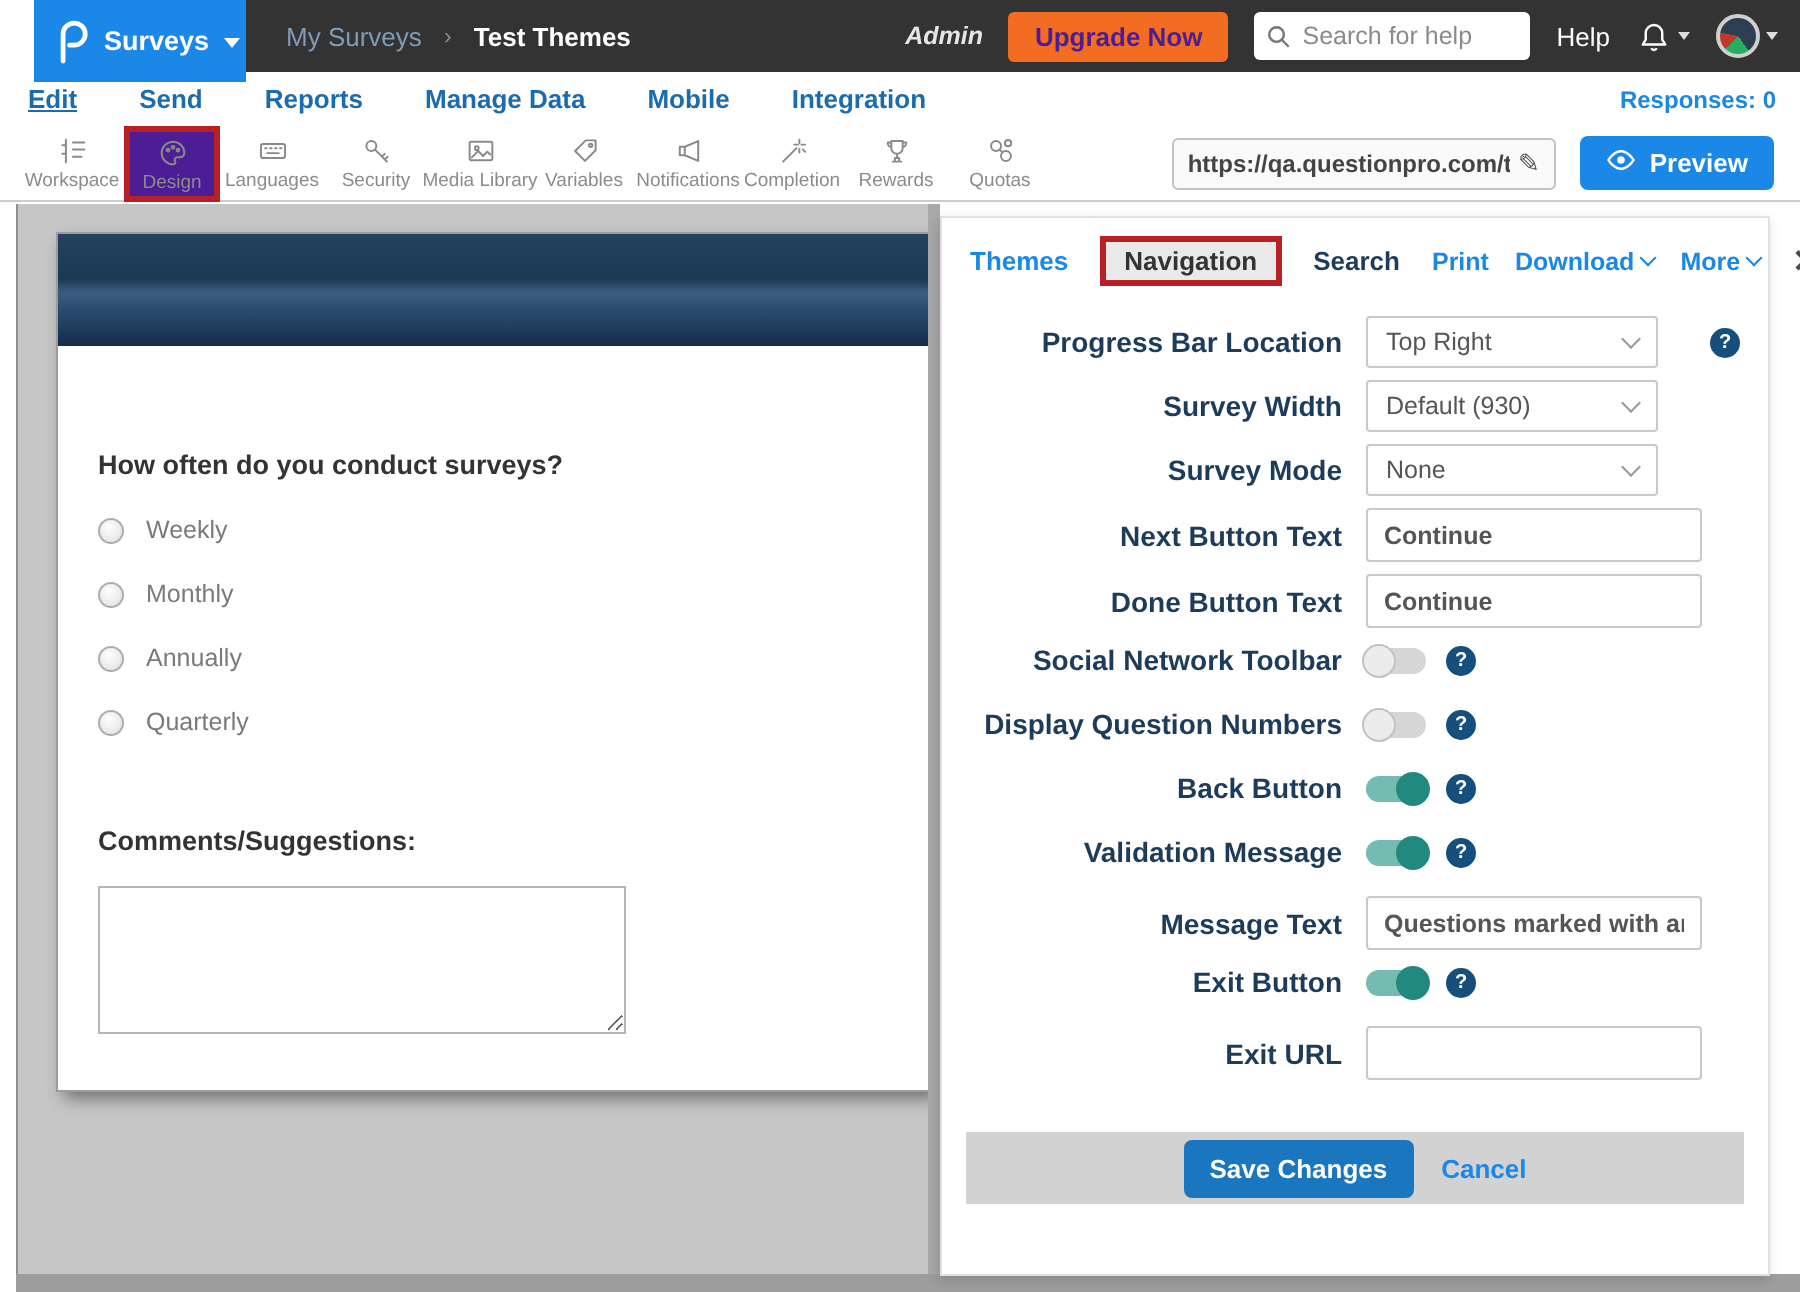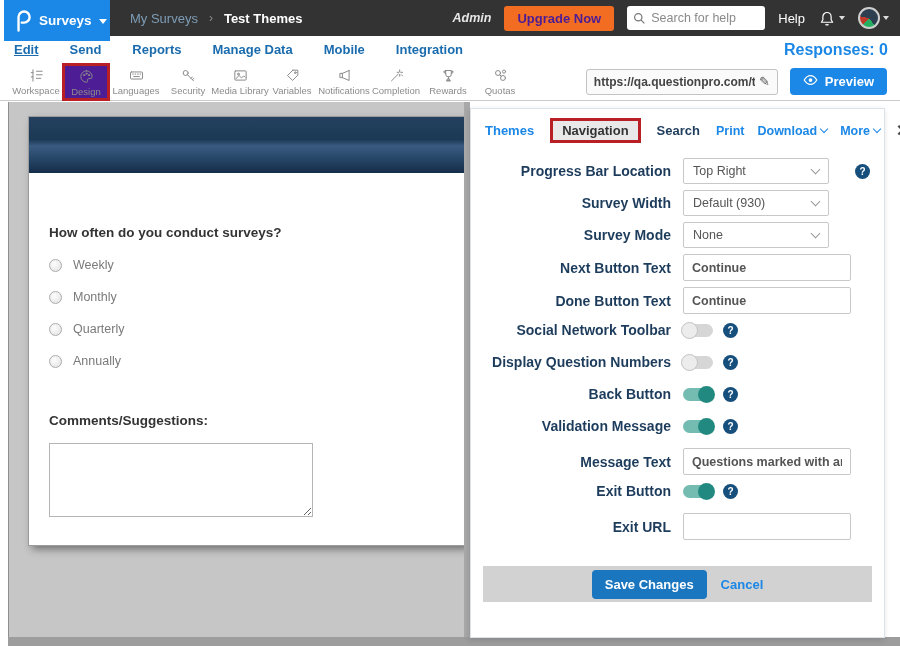--- a/index.html
+++ b/index.html
@@ -1,20 +1,20 @@
 <!DOCTYPE html>
 <html><head>
 <meta charset="utf-8">
 <style>
   * { margin:0; padding:0; box-sizing:border-box; }
   html,body { width:900px; height:646px; }
   body { position:relative; background:#fff; font-family:"Liberation Sans",sans-serif; overflow:hidden; }
 
   
-  .topbar { position:absolute; top:0; left:4px; right:0; height:36px; background:#333333; display:flex; align-items:center; z-index:8; }
+  .topbar { position:absolute; top:0; left:17px; right:0; height:36px; background:#333333; display:flex; align-items:center; z-index:8; }
   .logo-block { position:absolute; left:0; top:0; width:106px; height:41px; background:#1b87e6; display:flex; align-items:center; gap:7px; padding-left:9px; z-index:9; }
   .brand-name { color:#fff; font-size:13.5px; font-weight:700; }
   .caret-down { width:0; height:0; border-left:4px solid transparent; border-right:4px solid transparent; border-top:5px solid #fff; margin-top:1px; }
   .breadcrumb { margin-left:126px; display:flex; align-items:center; gap:11px; }
   .bc-parent { color:#7e9cb6; font-size:13px; }
   .bc-sep { color:#8b8b8b; font-size:12px; }
   .bc-current { color:#fff; font-size:13px; font-weight:700; }
   .topbar-right { margin-left:auto; display:flex; align-items:center; gap:13px; padding-right:11px; }
   .admin-label { color:#e6e6e6; font-style:italic; font-size:12.5px; font-weight:600; }
   .upgrade-btn { background:#f26d21; color:#4c1d95; font-weight:700; font-size:13px; padding:5px 13px; border-radius:3px; border:none; cursor:pointer; }
@@ -25,21 +25,21 @@
   .help-link { color:#fff; font-size:13px; }
   .bell-wrap, .avatar-wrap { display:flex; align-items:center; gap:3px; }
   .caret-down-sm { width:0; height:0; border-left:3.5px solid transparent; border-right:3.5px solid transparent; border-top:4px solid #ddd; }
   .avatar { width:22px; height:22px; border-radius:50%; border:2px solid #cfcfcf; background:conic-gradient(#2c3e50 0 40%, #27ae60 40% 62%, #c0392b 62% 78%, #2c3e50 78% 100%); }
 
   
   .navrow { position:absolute; top:36px; left:0; right:0; height:27px; background:#fff; display:flex; align-items:center; padding:0 12px; }
   .nav-links { display:flex; gap:31px; margin-left:2px; align-items:center; }
   .nav-link { color:#1a6cae; font-size:13px; font-weight:700; text-decoration:none; cursor:pointer; }
   .nav-link.active { text-decoration:underline; }
-  .responses { margin-left:auto; color:#1b87e6; font-size:16px; font-weight:700; }
+  .responses { margin-left:auto; color:#1b87e6; font-size:12px; font-weight:700; }
 
   
   .toolbar { position:absolute; top:63px; left:0; right:0; height:38px; background:#fff; border-bottom:1px solid #cccccc; display:flex; align-items:center; padding:0 10px; z-index:7; }
   .titem { width:52px; display:flex; flex-direction:column; align-items:center; gap:1px; cursor:pointer; }
   .titem svg { width:17px; height:17px; stroke:#8a8a8a; fill:none; stroke-width:1.4; stroke-linecap:round; stroke-linejoin:round; }
   .tlabel { font-size:9.5px; color:#8b8b8b; white-space:nowrap; }
   .titem.design-active { background:#4c1d95; border:3px solid #b92025; padding:2px 0 1px; width:48px; }
   .url-wrap { margin-left:auto; display:flex; align-items:center; gap:12px; margin-right:3px; }
   .url-field { display:flex; align-items:center; width:192px; height:26px; border:1px solid #c3c3c3; background:#fafafa; border-radius:3px; padding:0 7px; }
   .url-field input { border:none; background:transparent; flex:1; min-width:0; font-size:12px; color:#444; font-weight:600; font-family:inherit; }
@@ -243,25 +243,25 @@
       <div class="sq-option">
         <span class="radio"></span>
         <span>Weekly</span>
       </div>
       <div class="sq-option">
         <span class="radio"></span>
         <span>Monthly</span>
       </div>
       <div class="sq-option">
         <span class="radio"></span>
-        <span>Quarterly</span>
+        <span>Annually</span>
       </div>
       <div class="sq-option">
         <span class="radio"></span>
-        <span>Annually</span>
+        <span>Quarterly</span>
       </div>
       <div class="comments-label">Comments/Suggestions:</div>
       <textarea class="comments-area" style=""></textarea>
     </div>
   </div>
   <div class="ws-right-band"></div>
 </div>
 <div class="bottom-strip"></div>
 
 <div class="panel">

